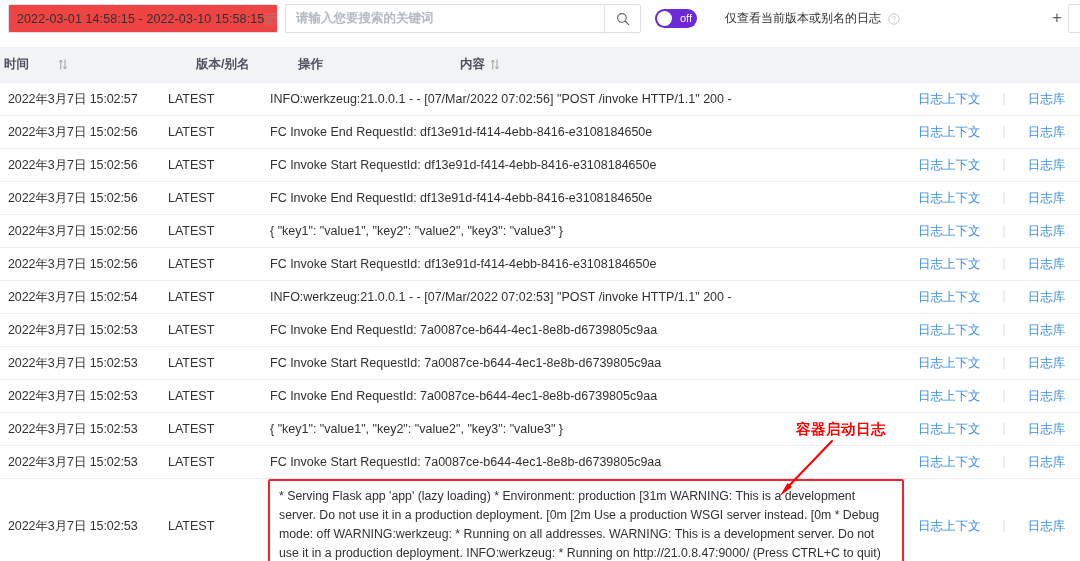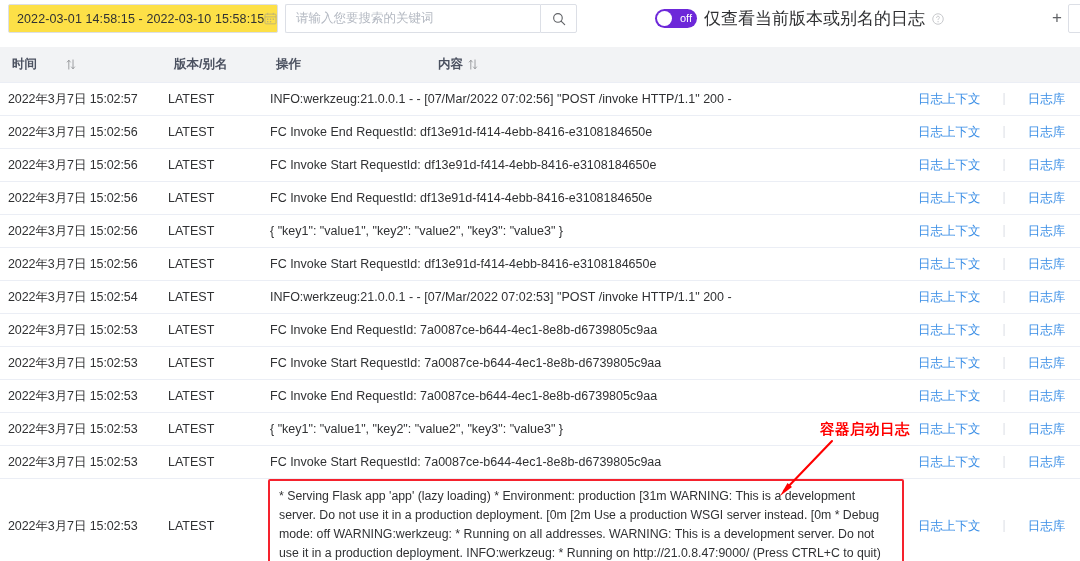--- a/index.html
+++ b/index.html
@@ -26,39 +26,40 @@
     display: flex;
     align-items: center;
     background: #ffffff;
   }
   .date-picker {
     position: absolute;
     left: 8px; top: 4px;
     width: 270px; height: 29px;
     border: 1px solid #dcdfe6;
     border-radius: 2px;
-    background: #fde047;
+    background: #ef4444;
     display: flex;
     align-items: center;
     padding: 0 8px;
   }
   .date-picker .dp-text {
     flex: 1;
     font-size: 12.5px;
     color: #303133;
     letter-spacing: 0.1px;
     white-space: nowrap;
   }
   .cal-icon { width: 13px; height: 13px; opacity: .55; flex: none; }
 
   .search-wrap {
     position: absolute;
     left: 285px; top: 4px;
-    width: 292px; height: 29px;
-    display: flex;
+    width: 356px; height: 29px;
+    display: flex;
+    font-weight: bold;
   }
   .search-input {
     flex: 1;
     height: 29px;
     border: 1px solid #dcdfe6;
     border-right: none;
     border-radius: 2px 0 0 2px;
     background: #fff;
     display: flex;
     align-items: center;
@@ -104,23 +105,24 @@
     background: #fff;
   }
   .switch .st {
     position: absolute;
     right: 5px; top: 1px;
     font-size: 11px;
     color: #ffffff;
     line-height: 17px;
   }
   .toggle-label {
-    font-size: 17px;
+    font-size: 12px;
     color: #303133;
     white-space: nowrap;
+    margin-left: 21px;
   }
   .help-icon {
     width: 12px; height: 12px;
     opacity: .55;
     flex: none;
   }
 
   .plus-btn {
     position: absolute;
     left: 1052px; top: 10px;
@@ -153,21 +155,21 @@
     border-bottom: 1px solid #ebeef5;
   }
   .th {
     font-size: 12.5px;
     color: #4b5160;
     font-weight: bold;
     display: flex;
     align-items: center;
     gap: 5px;
   }
-  .c-time  { width: 174px; padding-left: 12px; flex: none; gap: 29px; }
+  .c-time  { width: 196px; padding-left: 4px; flex: none; gap: 29px; }
   .c-ver   { width: 102px; flex: none; align-items: center; }
   .c-body  { width: 648px; flex: none; }
   .c-act   { width: 162px; flex: none; }
 
   .sort-icon { width: 10px; height: 11px; opacity: .6; flex: none; }
 
   .trow {
     display: flex;
     align-items: center;
     min-height: 33px;
@@ -207,21 +209,20 @@
   
   .annot-text {
     position: absolute;
     left: 796px; top: 420px;
     font-size: 14.5px;
     font-weight: bold;
     color: #ff0000;
     letter-spacing: 0.5px;
     white-space: nowrap;
     pointer-events: none;
-    margin-left: 24px;
   }
   .annot-arrow {
     position: absolute;
     left: 770px; top: 437px;
     width: 70px; height: 65px;
     pointer-events: none;
   }
 </style>
 </head>
 <body>

